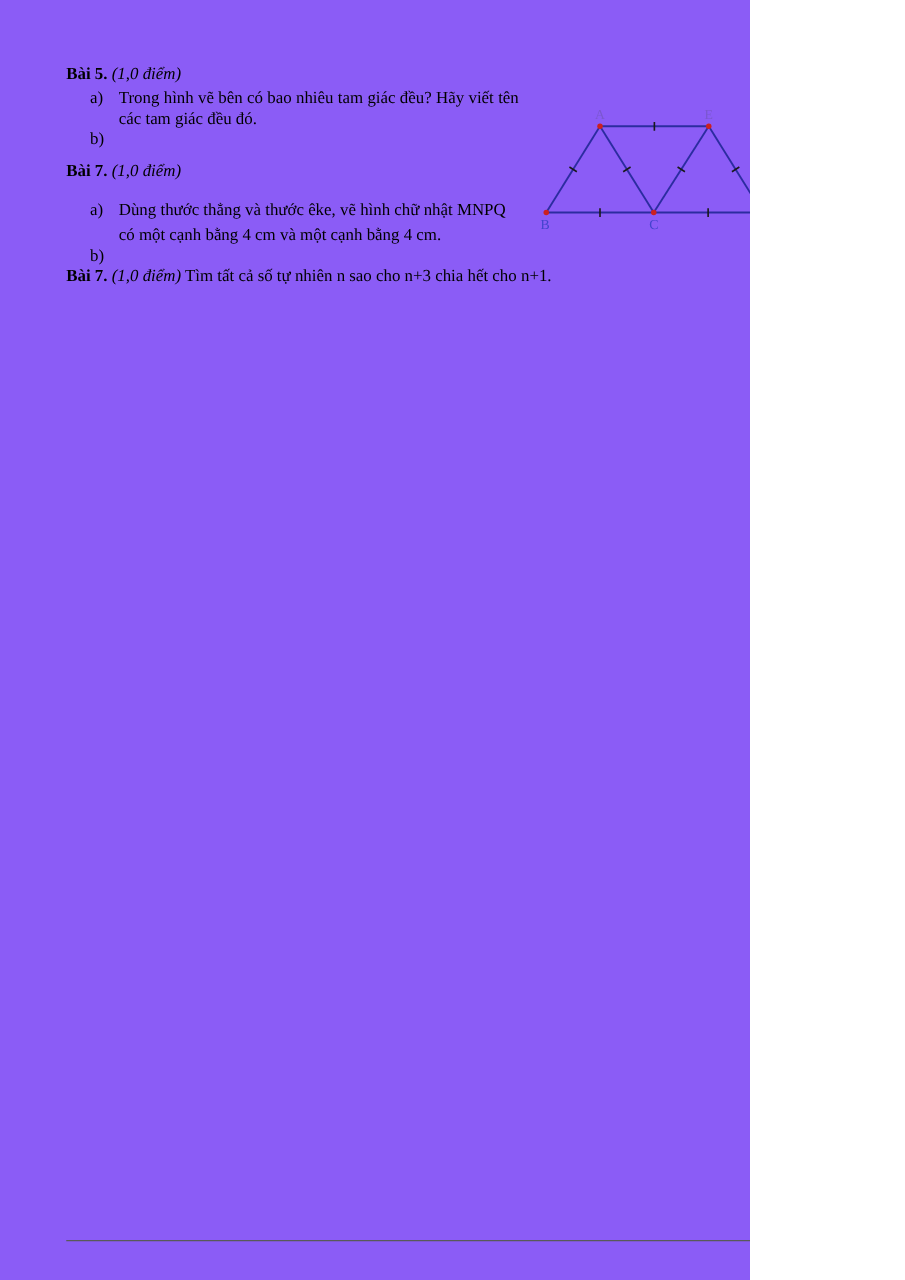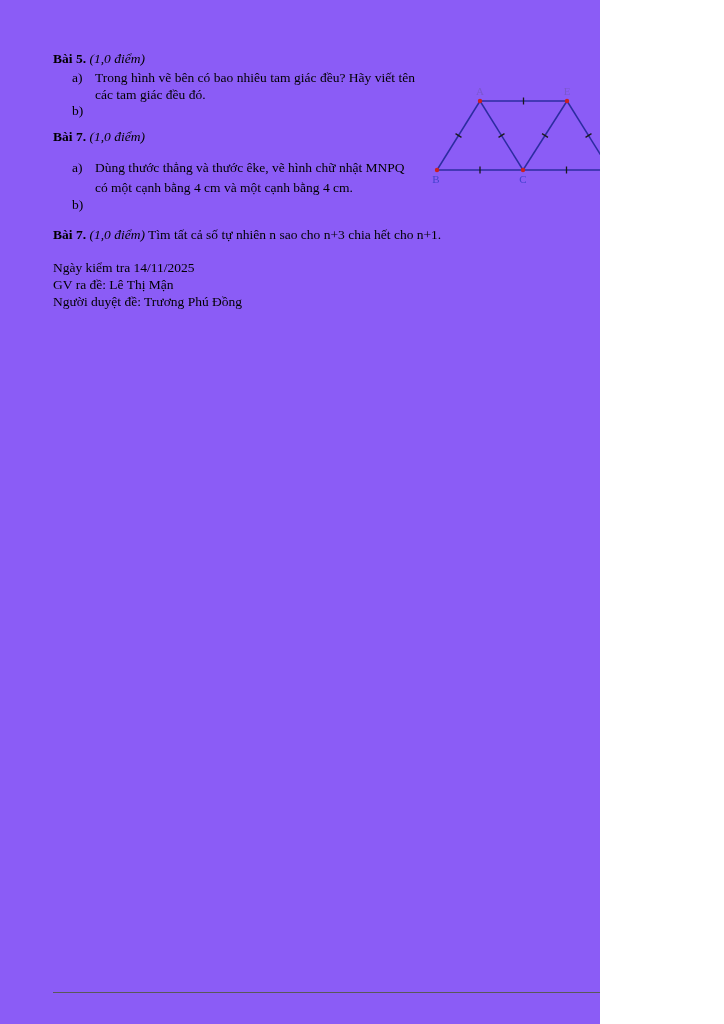--- a/index.html
+++ b/index.html
@@ -28,21 +28,21 @@
   .items { margin-left: 19px; }
   .item { display: flex; }
   .marker { flex: 0 0 23px; width: 23px; }
   .itext { width: 320px; }
   .just { text-align: justify; }
   .items-5 { margin-top: 3px; }
   .head-6 { margin-top: 8px; }
   .items-6 { margin-top: 13px; }
   .lh-wide { line-height: 20.5px; }
   .item-6b { margin-top: -2px; }
-  .prob-7 { margin-top: 14px; width: 622px; }
+  .prob-7 { margin-top: 0px; width: 622px; }
   .footer-block { margin-top: 15px; line-height: 17px; }
   .figure {
     position: absolute;
     left: 427px;
     top: 83px;
     width: 195px;
     height: 105px;
   }
   .rule {
     position: absolute;
@@ -82,25 +82,20 @@
       </div>
       <div class="item item-6b">
         <span class="marker">b)</span>
       </div>
     </div>
 
     <p class="prob-7"><span class="b">Bài 7.</span>
       <span class="i">(1,0 điểm)</span>
       <span>Tìm tất cả số tự nhiên n sao cho n+3 chia hết cho n+1.</span></p>
 
-    <div class="footer-block">
-      <div>Ngày kiểm tra 14/11/2025</div>
-      <div>GV ra đề: Lê Thị Mận</div>
-      <div>Người duyệt đề: Trương Phú Đồng</div>
-    </div>
 
   </div>
 
   <div class="figure">
     <svg id="fig-svg" viewBox="0 0 195 105" width="195" height="105">
         <line x1="10" y1="87" x2="183" y2="87" stroke="#2c2ca0" stroke-width="1.5"></line>
         <line x1="53" y1="18" x2="140" y2="18" stroke="#2c2ca0" stroke-width="1.5"></line>
         <line x1="10" y1="87" x2="53" y2="18" stroke="#2c2ca0" stroke-width="1.5"></line>
         <line x1="53" y1="18" x2="96" y2="87" stroke="#2c2ca0" stroke-width="1.5"></line>
         <line x1="96" y1="87" x2="140" y2="18" stroke="#2c2ca0" stroke-width="1.5"></line>

